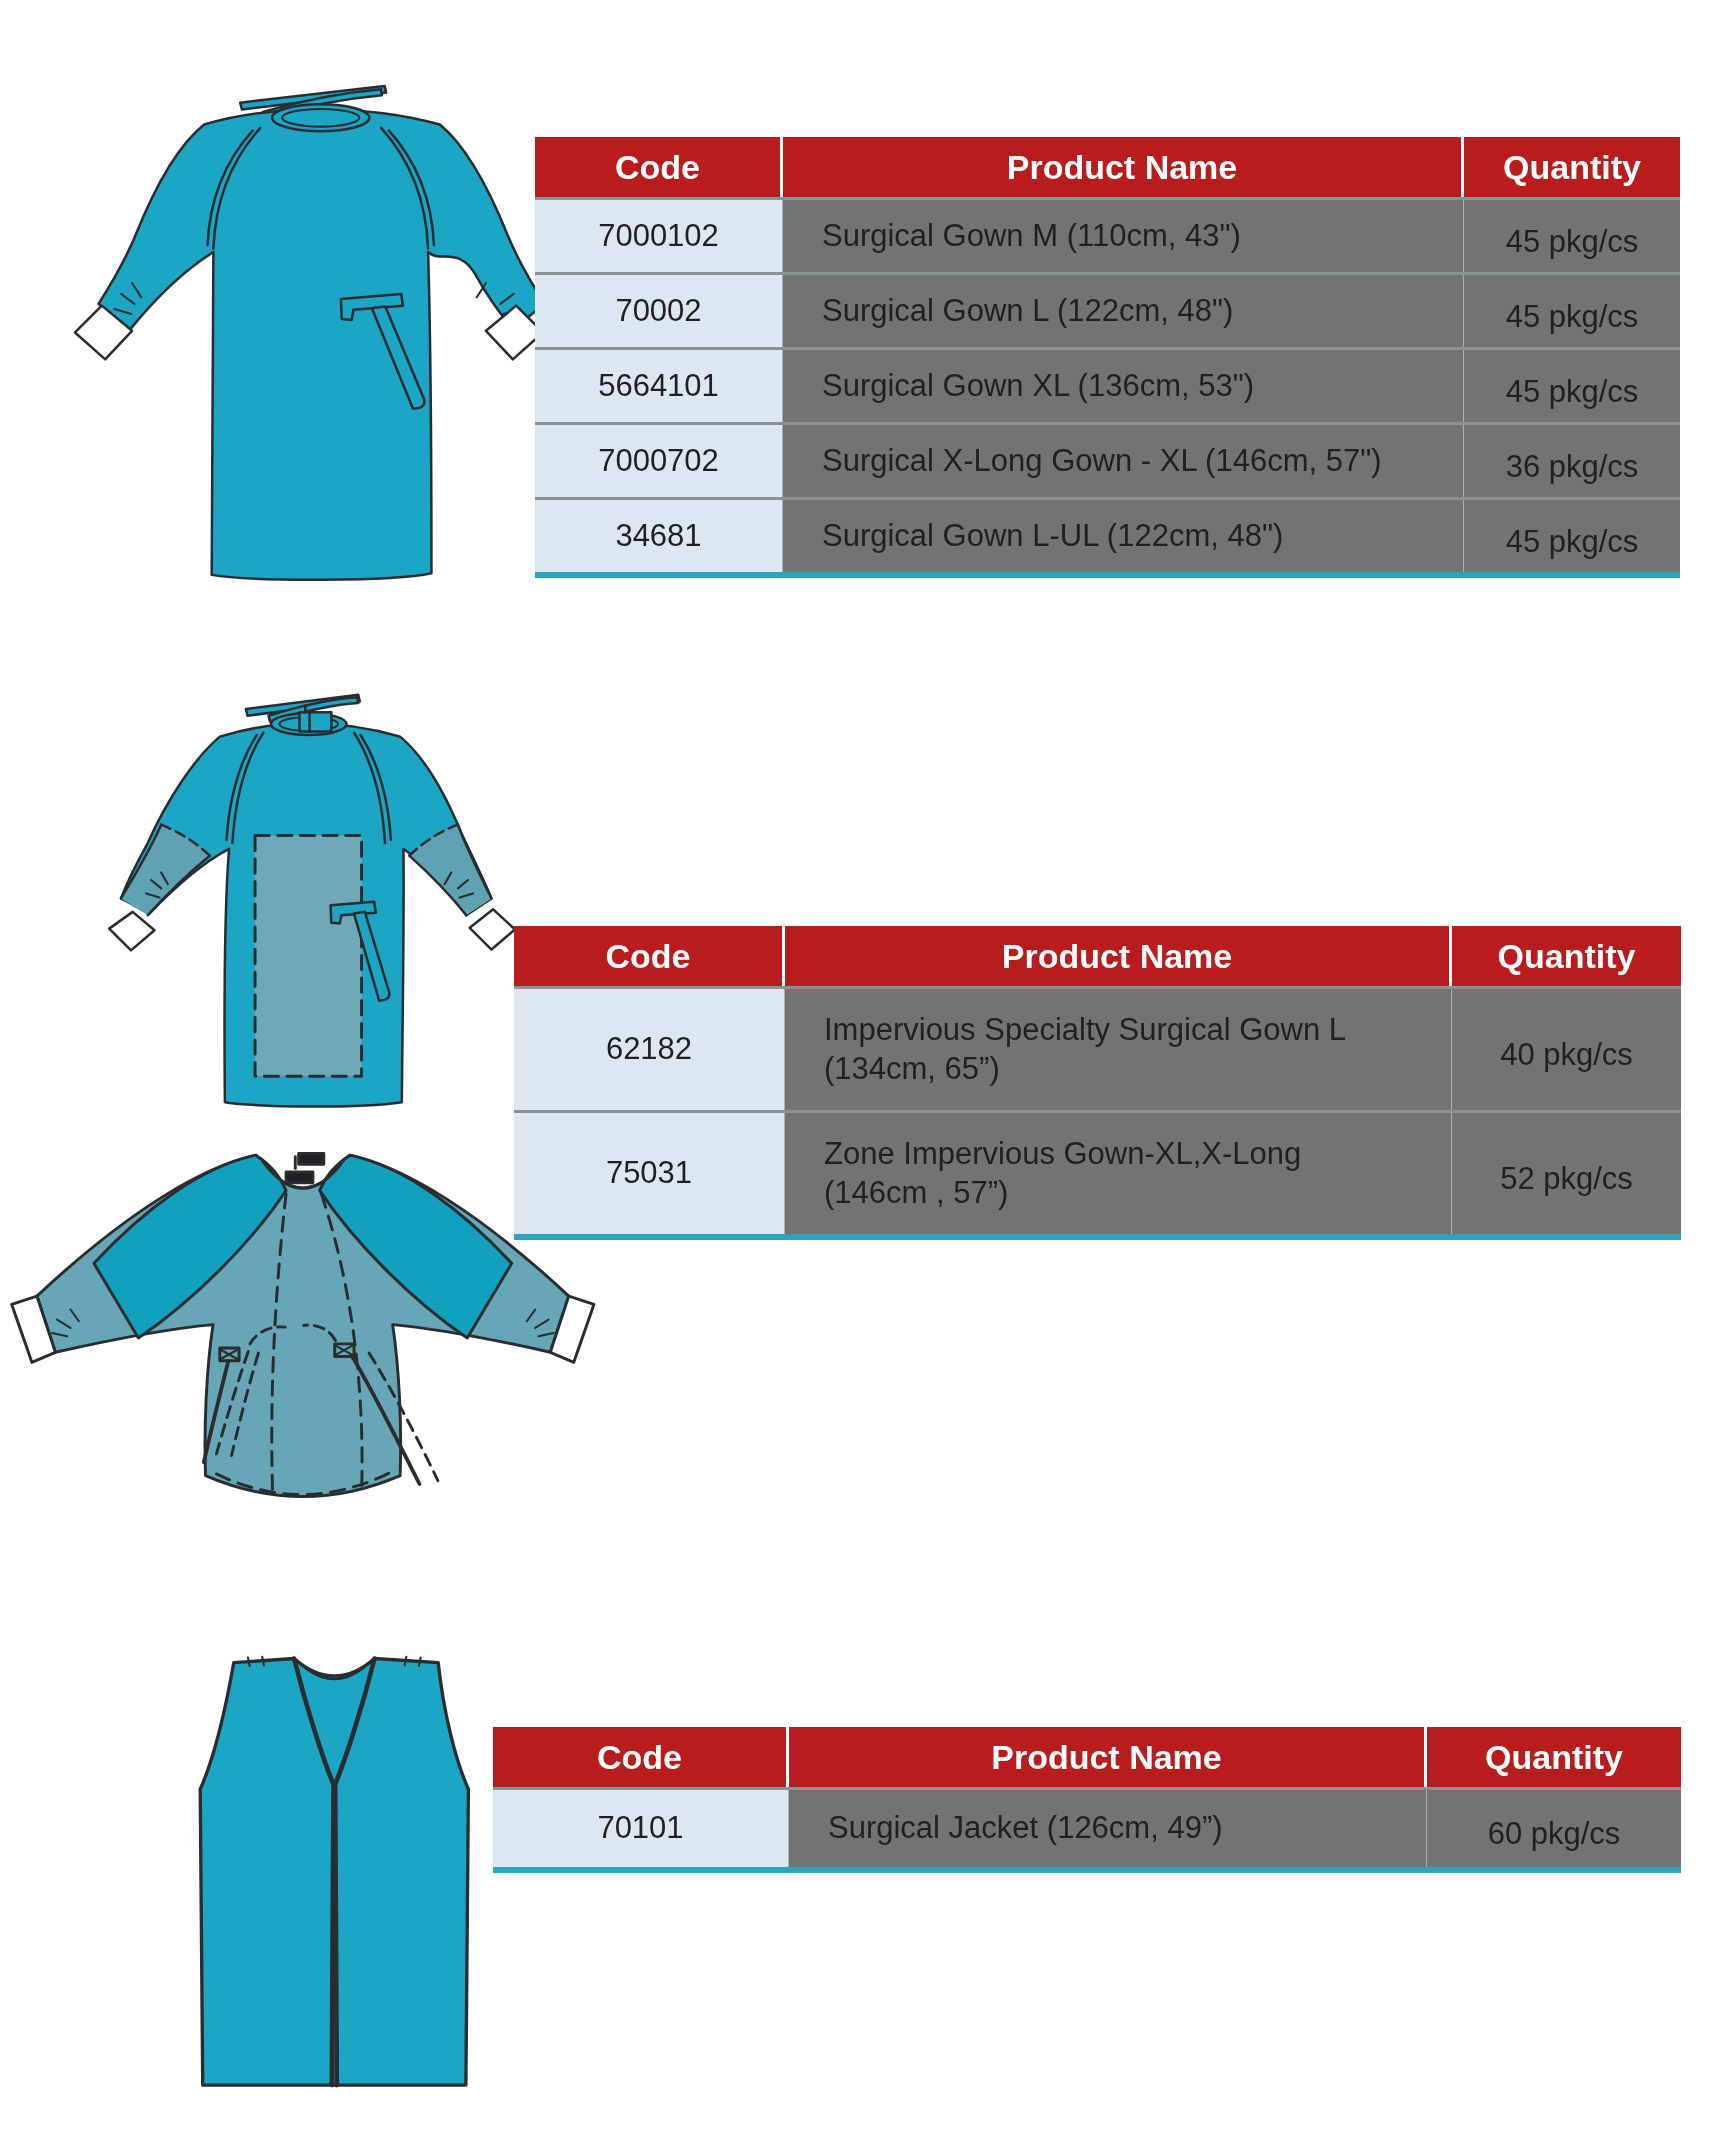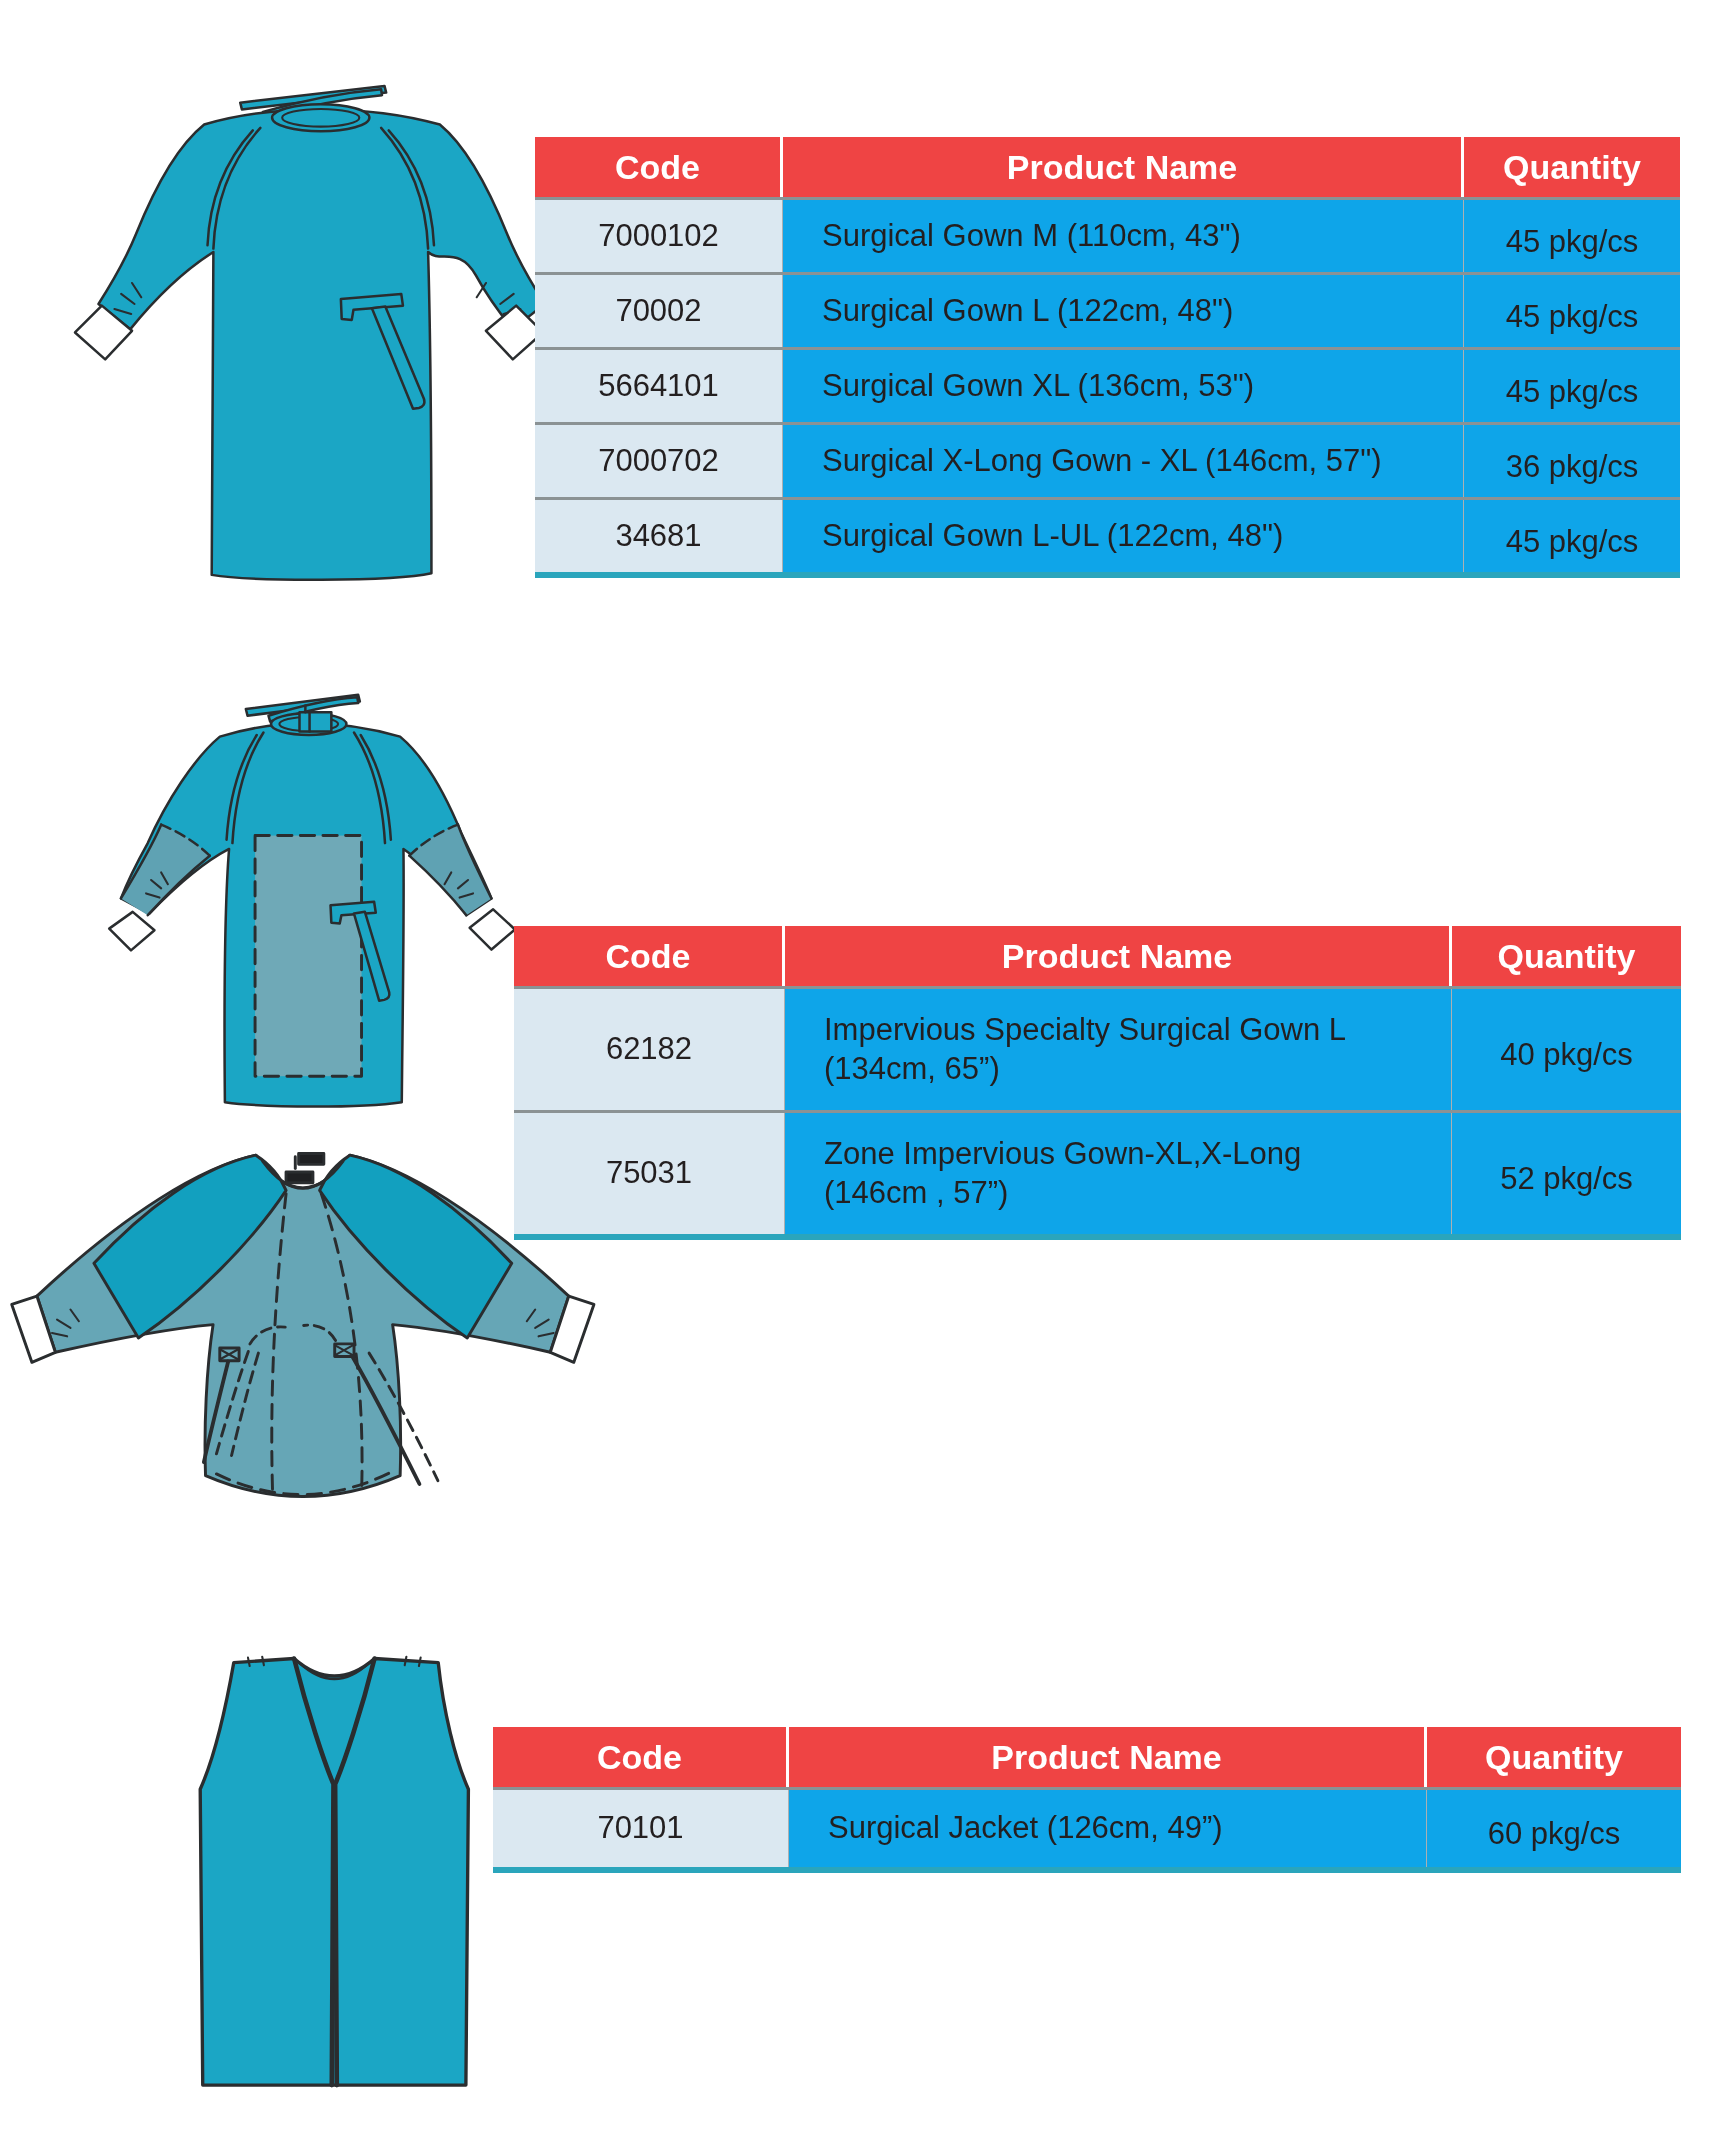--- a/index.html
+++ b/index.html
@@ -1,24 +1,24 @@
 <!DOCTYPE html>
 <html style="font-size:13.4px"><head>
 <meta charset="utf-8">
 <style>
   html,body{margin:0;padding:0;background:#fff;}
   body{position:relative;width:1727px;height:2148px;overflow:hidden;
        font-family:"Liberation Sans", sans-serif;color:#231f20;}
   .illus{position:absolute;}
   .tbl{position:absolute;}
-  .thead{display:grid;height:60px;background:#ef4444;}
+  .thead{display:grid;height:60px;background:#b91c1c;}
   .th{display:flex;align-items:center;justify-content:center;
       color:#fff;font-weight:bold;font-size:34px;border-right:3.4px solid #fff;}
   .th:last-child{border-right:none;}
-  .trow{display:grid;background:#0ea5e9;border-top:3.4px solid #8b9294;}
+  .trow{display:grid;background:#737373;border-top:3.4px solid #8b9294;}
   .td{display:flex;align-items:center;font-size:31px;line-height:1.24;
       border-right:1.7px solid #abb0b2;}
   .td:last-child{border-right:none;}
   .td.code{justify-content:center;background:#dbe8f1;}
   .td.qty{justify-content:center;margin-top:12px;}
   .td.name{padding-left:39px;padding-right:17px;white-space:pre-line;}
   .tbar{height:5.9px;background:#2aa5bc;}
   .t1 .thead,.t1 .trow{grid-template-columns:248px 681px 216px;}
   .t1 .trow{height:72px;}
   .t2 .thead,.t2 .trow{grid-template-columns:271px 667px 229px;}

